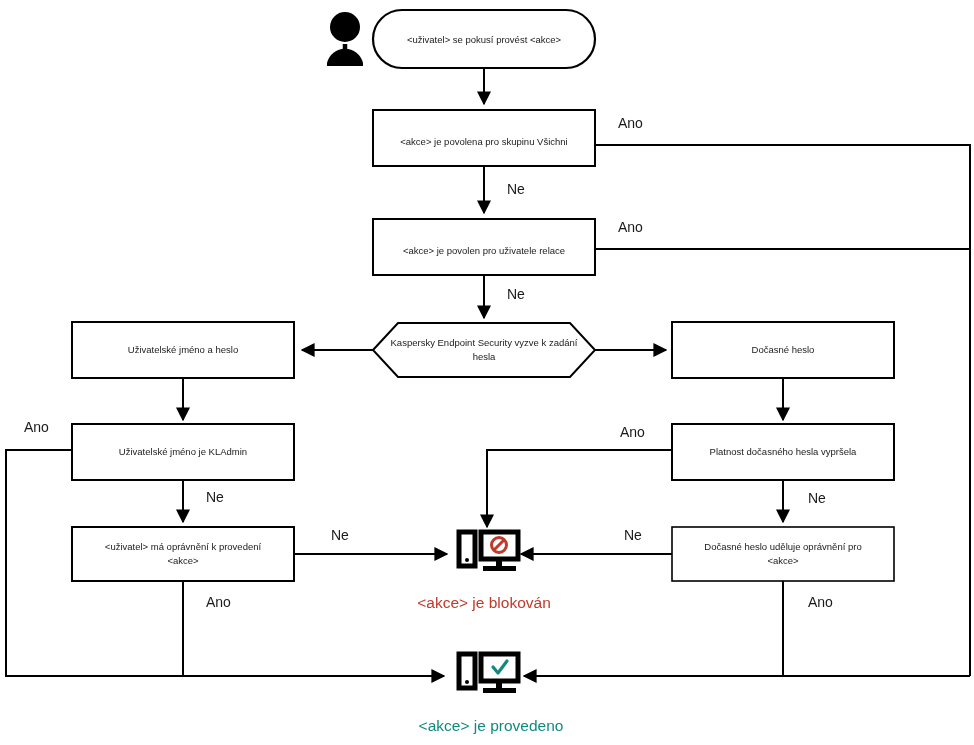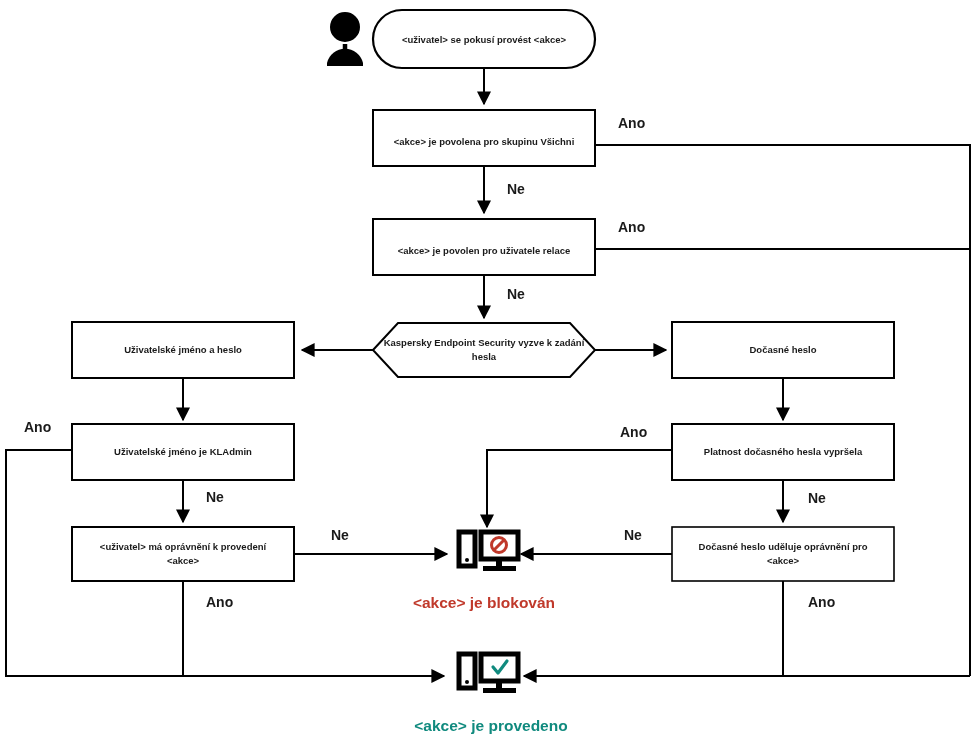--- a/index.html
+++ b/index.html
@@ -10,21 +10,20 @@
   body {
     width: 974px;
     height: 745px;
     font-family: "Liberation Sans", sans-serif;
     overflow: hidden;
   }
   #diagram-root {
     position: relative;
     width: 974px;
     height: 582px;
-    font-weight: bold;
   }
   svg.flow {
     display: block;
     width: 974px;
     height: 745px;
   }
   .node-box {
     fill: #ffffff;
     stroke: #000000;
     stroke-width: 2;

